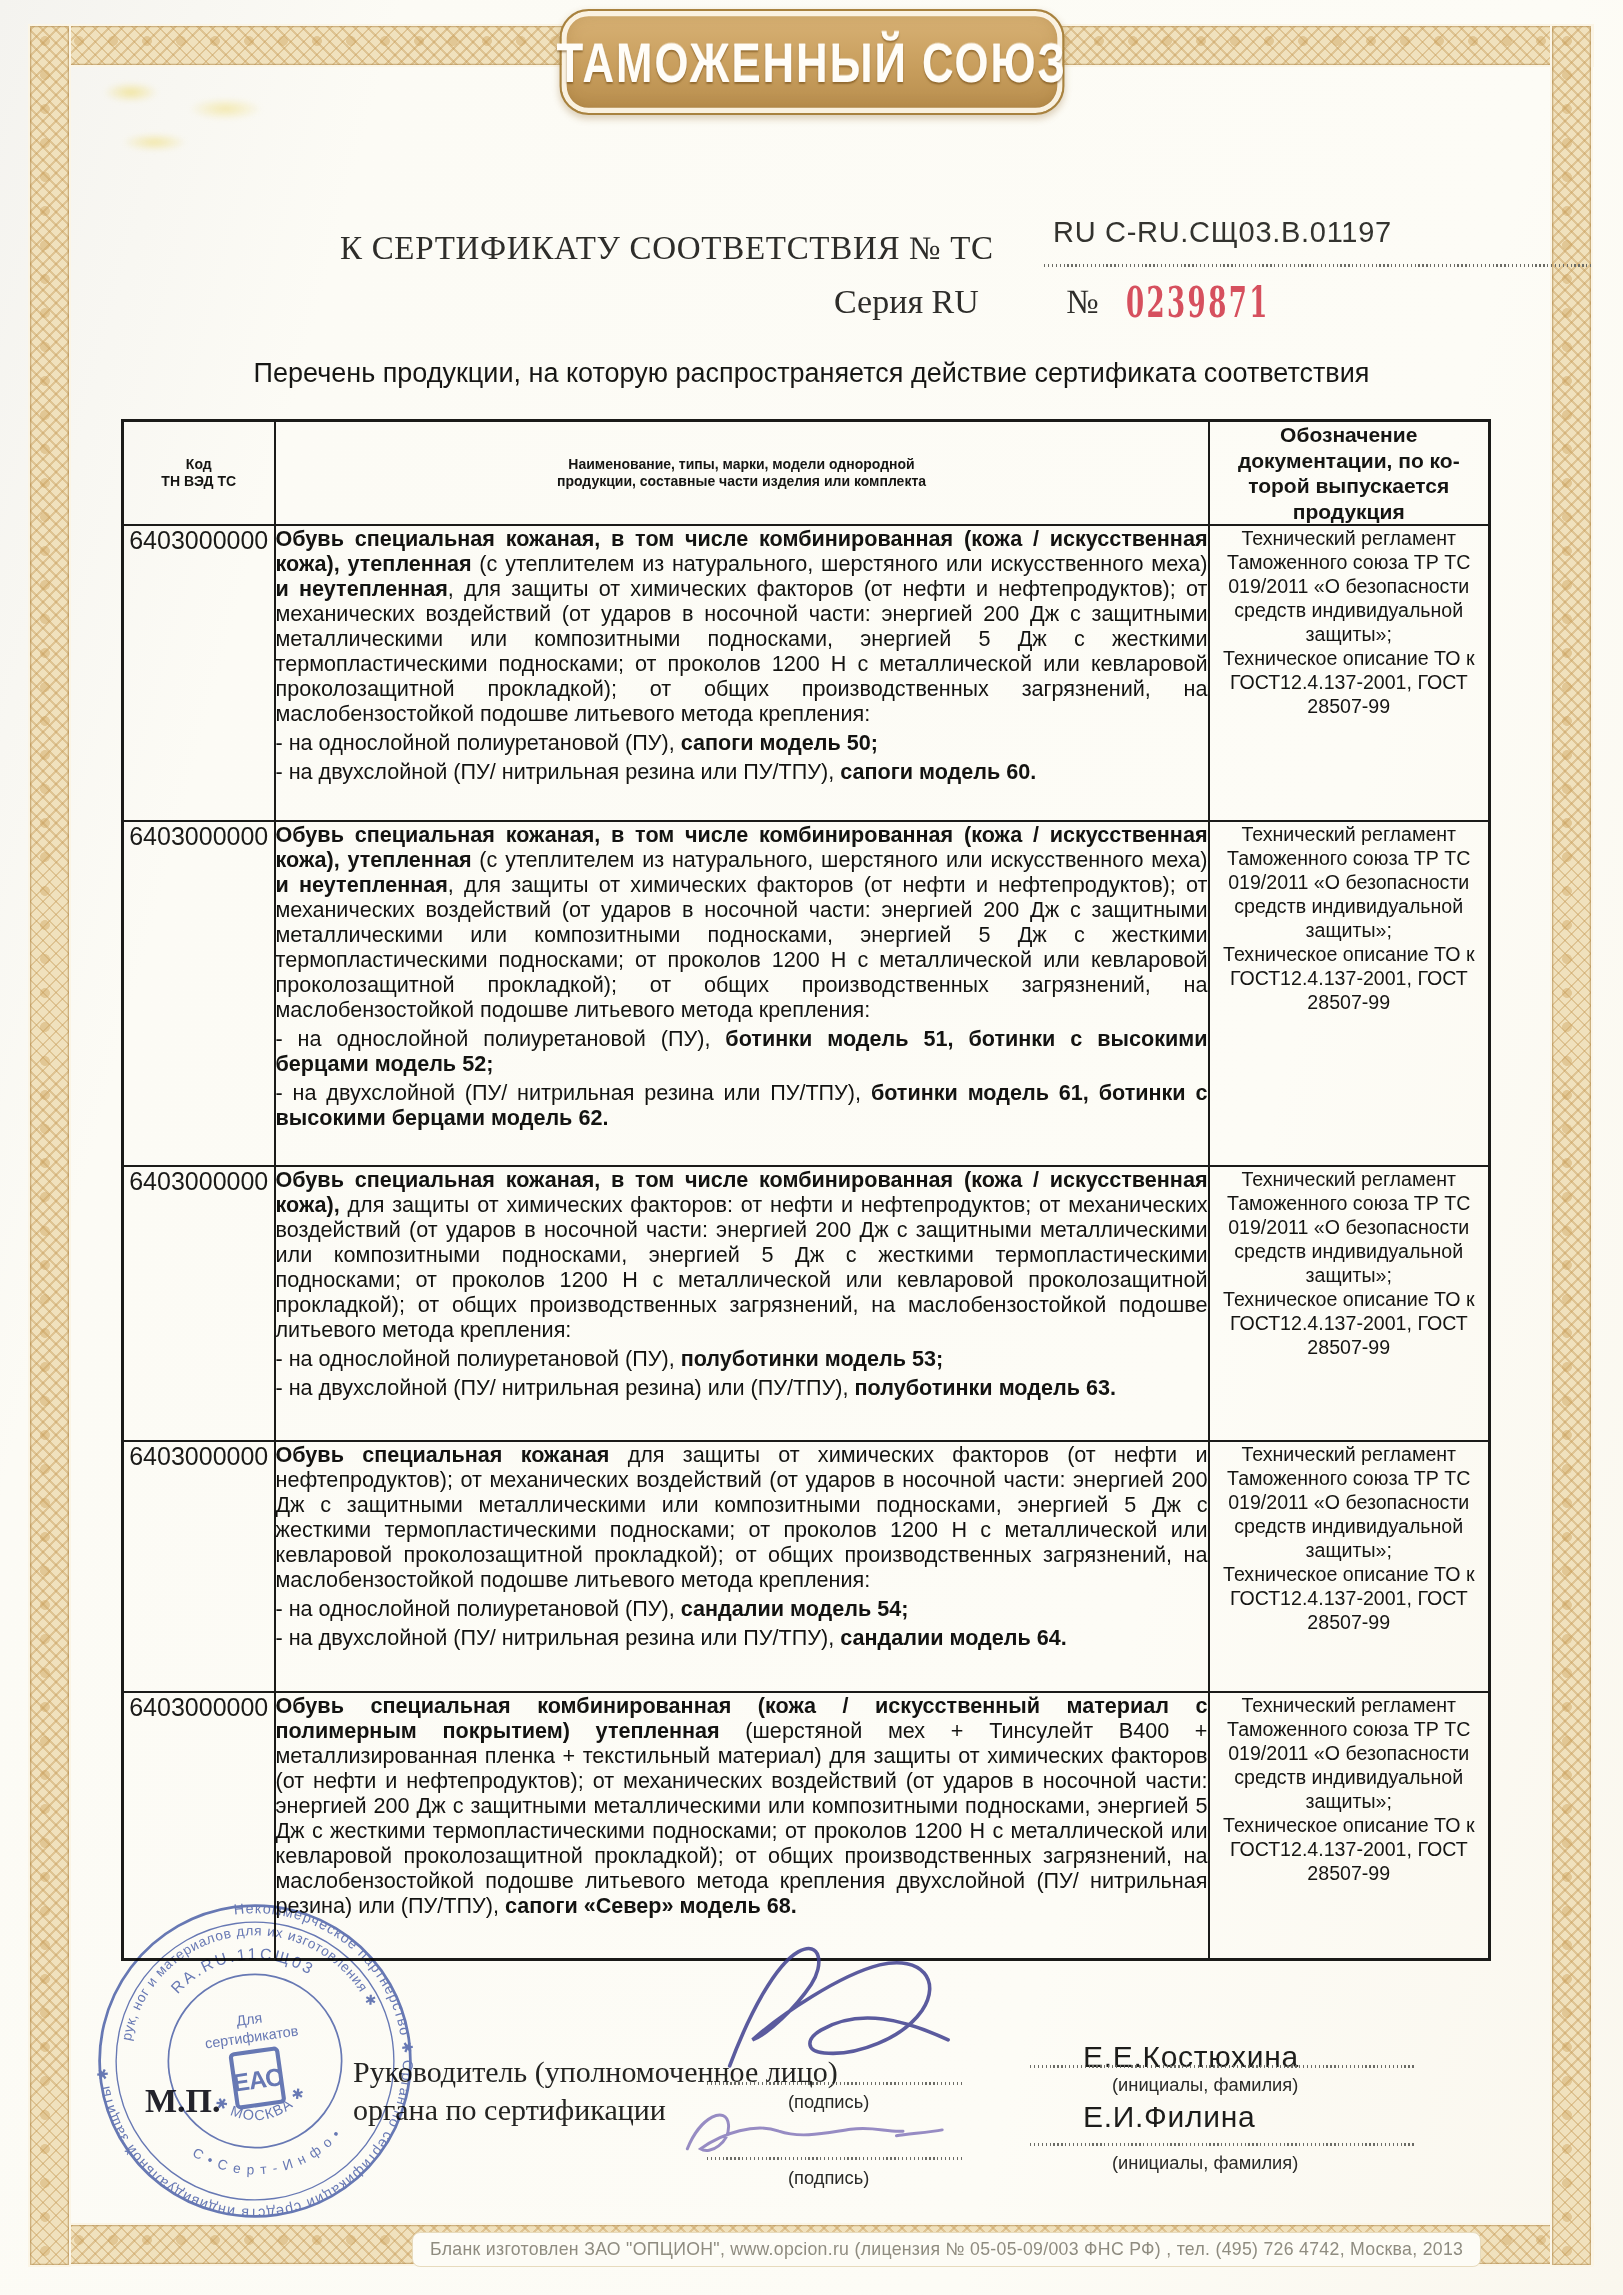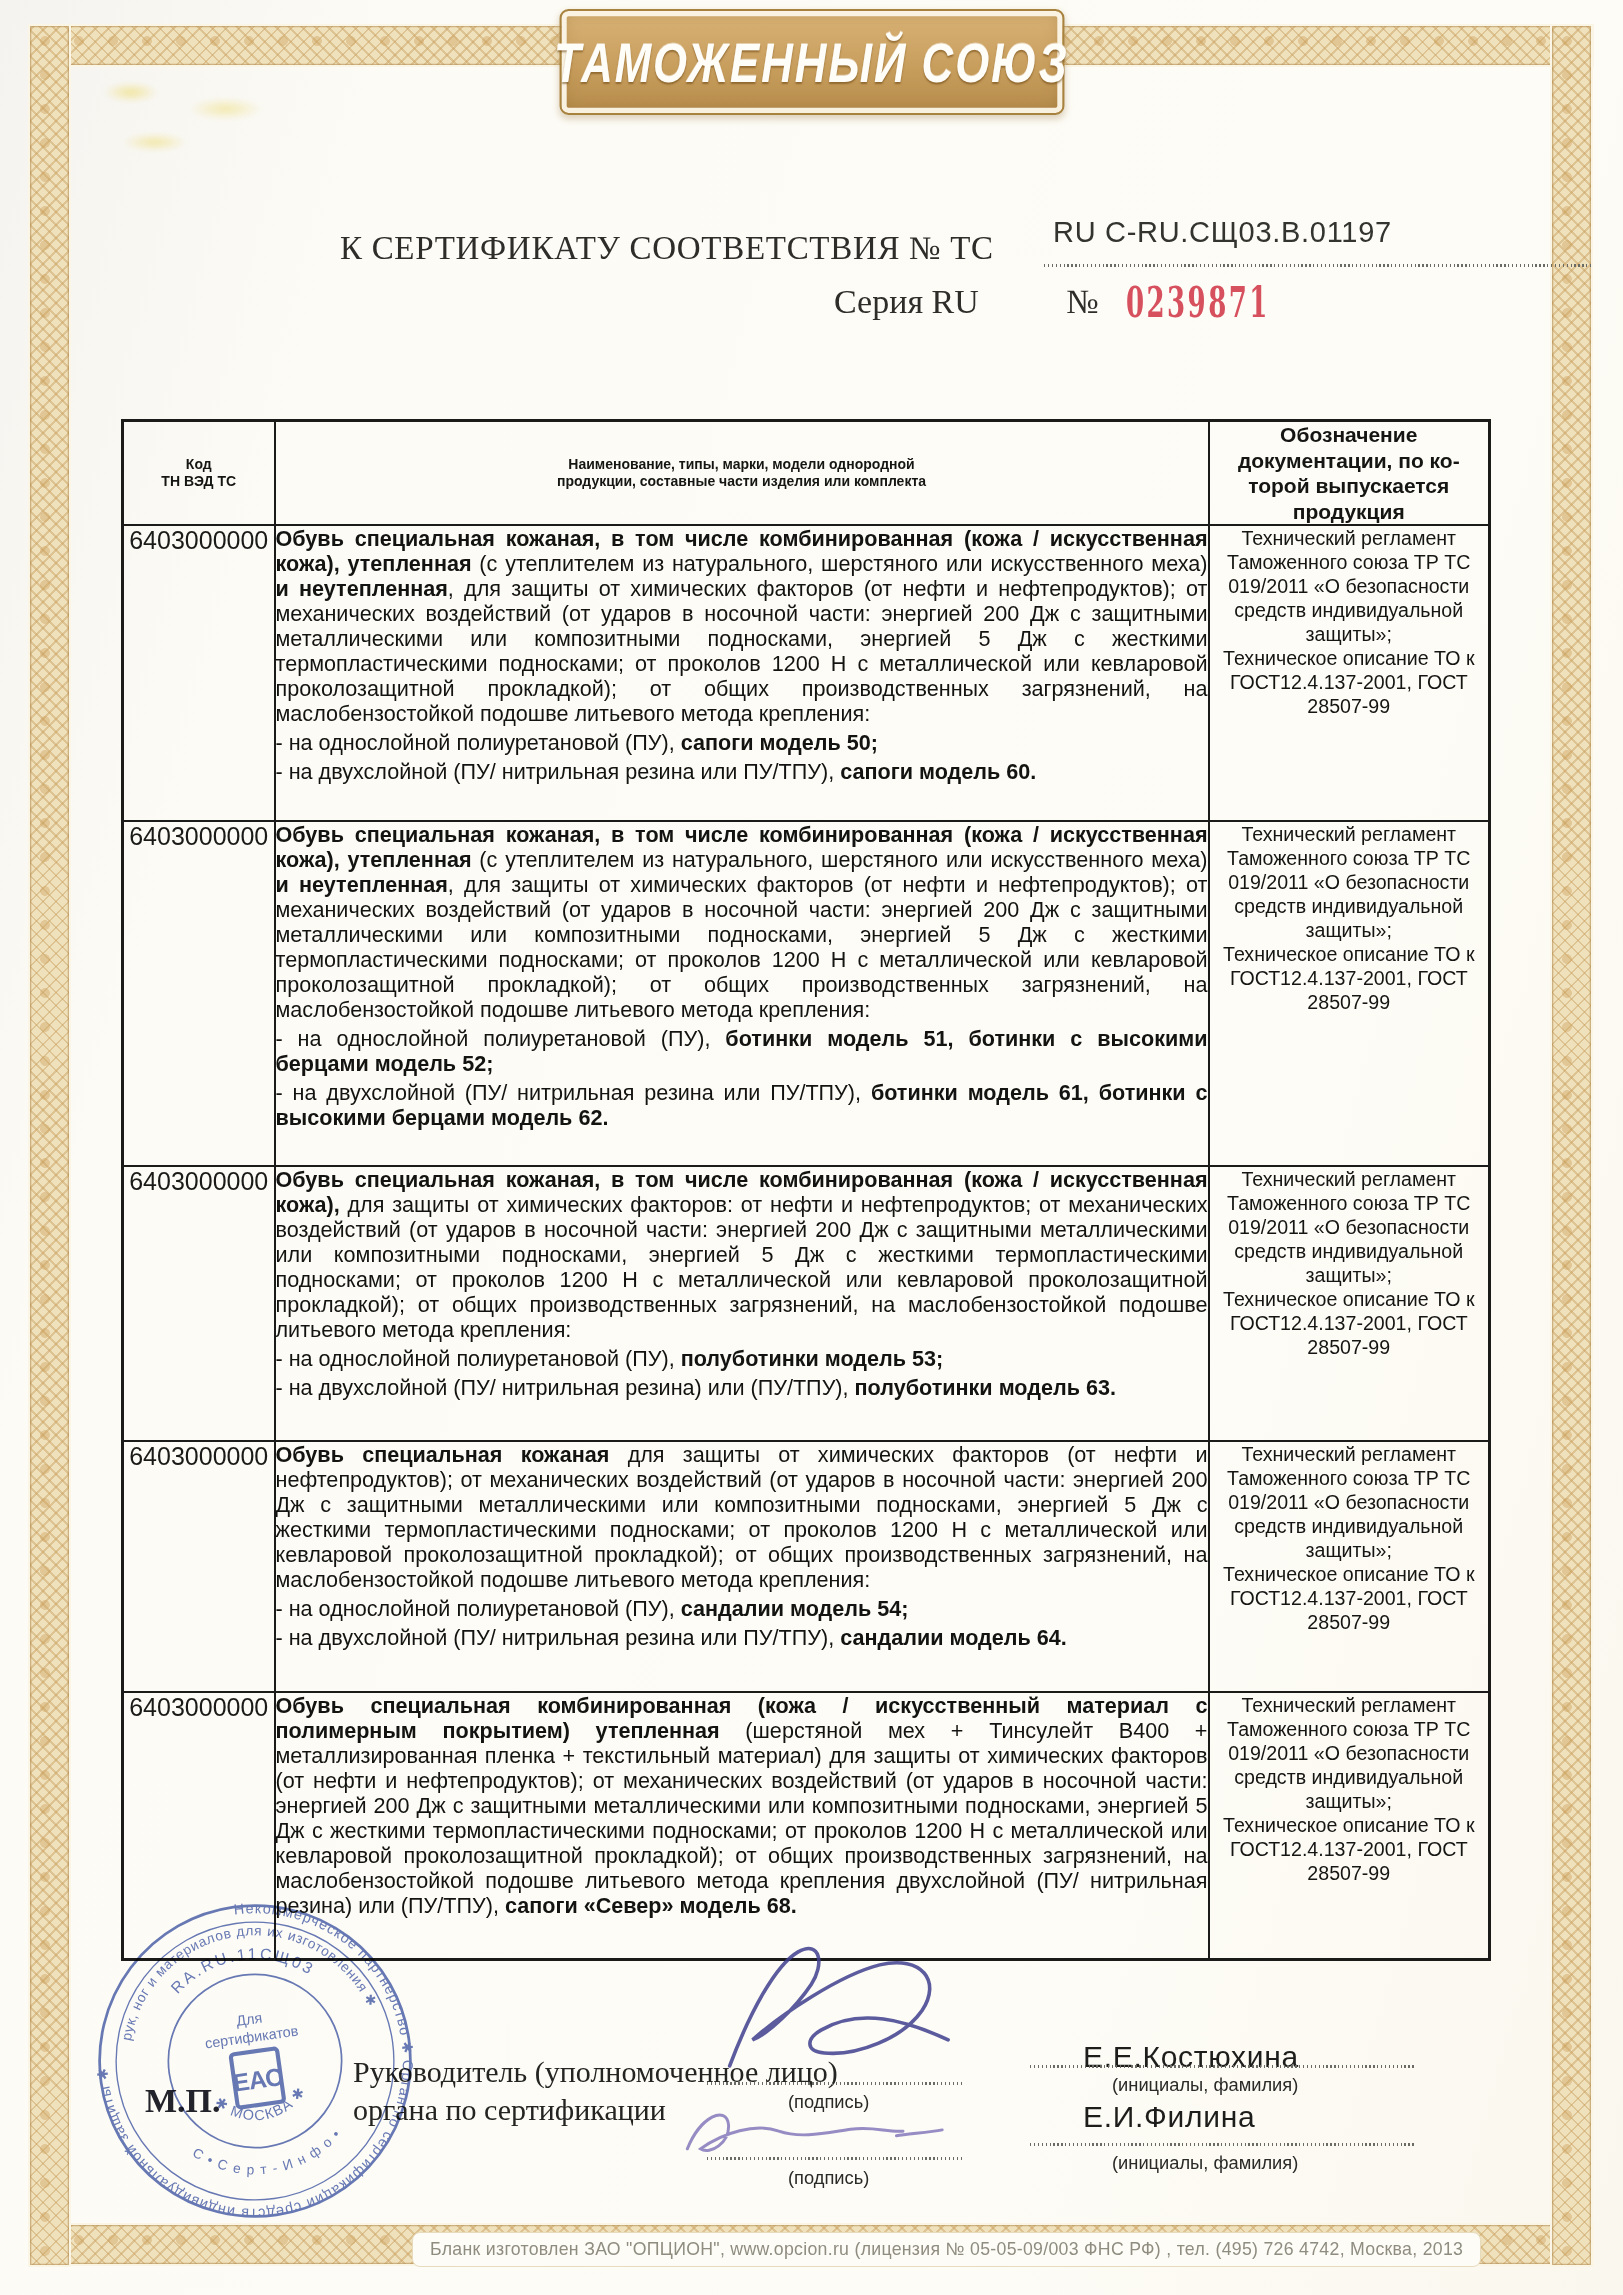--- a/index.html
+++ b/index.html
@@ -21,23 +21,23 @@
   .ghost{position:absolute;left:72px;top:59px;width:236px;height:111px;pointer-events:none;
     background:
       radial-gradient(ellipse 39px 14.4px at 25% 30%, rgba(236,215,95,.55), transparent 70%),
       radial-gradient(ellipse 52px 15.7px at 65% 45%, rgba(236,215,95,.45), transparent 70%),
       radial-gradient(ellipse 46px 13px at 35% 75%, rgba(236,215,95,.5), transparent 70%);
     filter:blur(2.6px);}
 
   
   .plaque{position:absolute;left:50%;top:9.2px;transform:translateX(-50%);width:501px;height:102px;
     background:linear-gradient(180deg,#d9b377 0%,#c89e5d 55%,#b68c4c 100%);
-    border:2.6px solid #a8823f;border-radius:9px;
+    border:2.6px solid #a8823f;border-radius:29px;
     box-shadow:inset 0 0 0 5.2px rgba(253,247,233,.95), inset 0 0 17px rgba(120,80,20,.35), 0 3.3px 7.9px rgba(150,110,50,.30);
-    display:flex;align-items:center;justify-content:center;z-index:3;font-style:italic;}
+    display:flex;align-items:center;justify-content:center;z-index:3;}
   .plaque span{display:inline-block;color:#fffdf8;font-weight:bold;font-size:56px;letter-spacing:2.6px;transform:scaleX(.78);white-space:nowrap;
     text-shadow:0 2px 2px rgba(105,68,14,.55), 0 -0.7px 0 rgba(255,255,255,.45);}
 
   
   .title{position:absolute;left:0;top:145px;width:100%;text-align:center;font-family:"Liberation Serif",serif;font-weight:bold;font-size:47px;letter-spacing:3.3px;color:#2b2a27;}
   .subtitle{position:absolute;left:340px;top:230px;font-family:"Liberation Serif",serif;font-size:33px;letter-spacing:0.7px;color:#2e2d2a;white-space:nowrap;}
   .certno{position:absolute;left:1053px;top:216px;font-size:29px;letter-spacing:0.7px;color:#33332f;white-space:nowrap;}
   .hatch{background:repeating-linear-gradient(90deg,#6b6b65 0 1.3px,transparent 1.3px 3.9px);height:2.6px;position:absolute;}
   .certno-line{left:1044px;top:264px;width:548px;}
   .series{position:absolute;left:834px;top:278px;font-family:"Liberation Serif",serif;font-size:34px;color:#2e2d2a;white-space:nowrap;}
@@ -108,20 +108,21 @@
   <div class="subtitle">К СЕРТИФИКАТУ СООТВЕТСТВИЯ  № ТС</div>
   <div class="certno">RU C-RU.СЩ03.В.01197</div>
   <div class="hatch certno-line"></div>
 
   <div class="series">
     <span>Серия RU</span>
     <span class="no-sign">№</span>
     <span class="serial-red">0239871</span>
   </div>
 
+  <div class="intro">Перечень продукции, на которую распространяется действие сертификата соответствия</div>
 
   <table class="prod">
     <colgroup>
         <col class="c1">
         <col class="c2">
         <col class="c3">
       </colgroup>
     <thead>
       <tr>
         <th class="pre">Код

